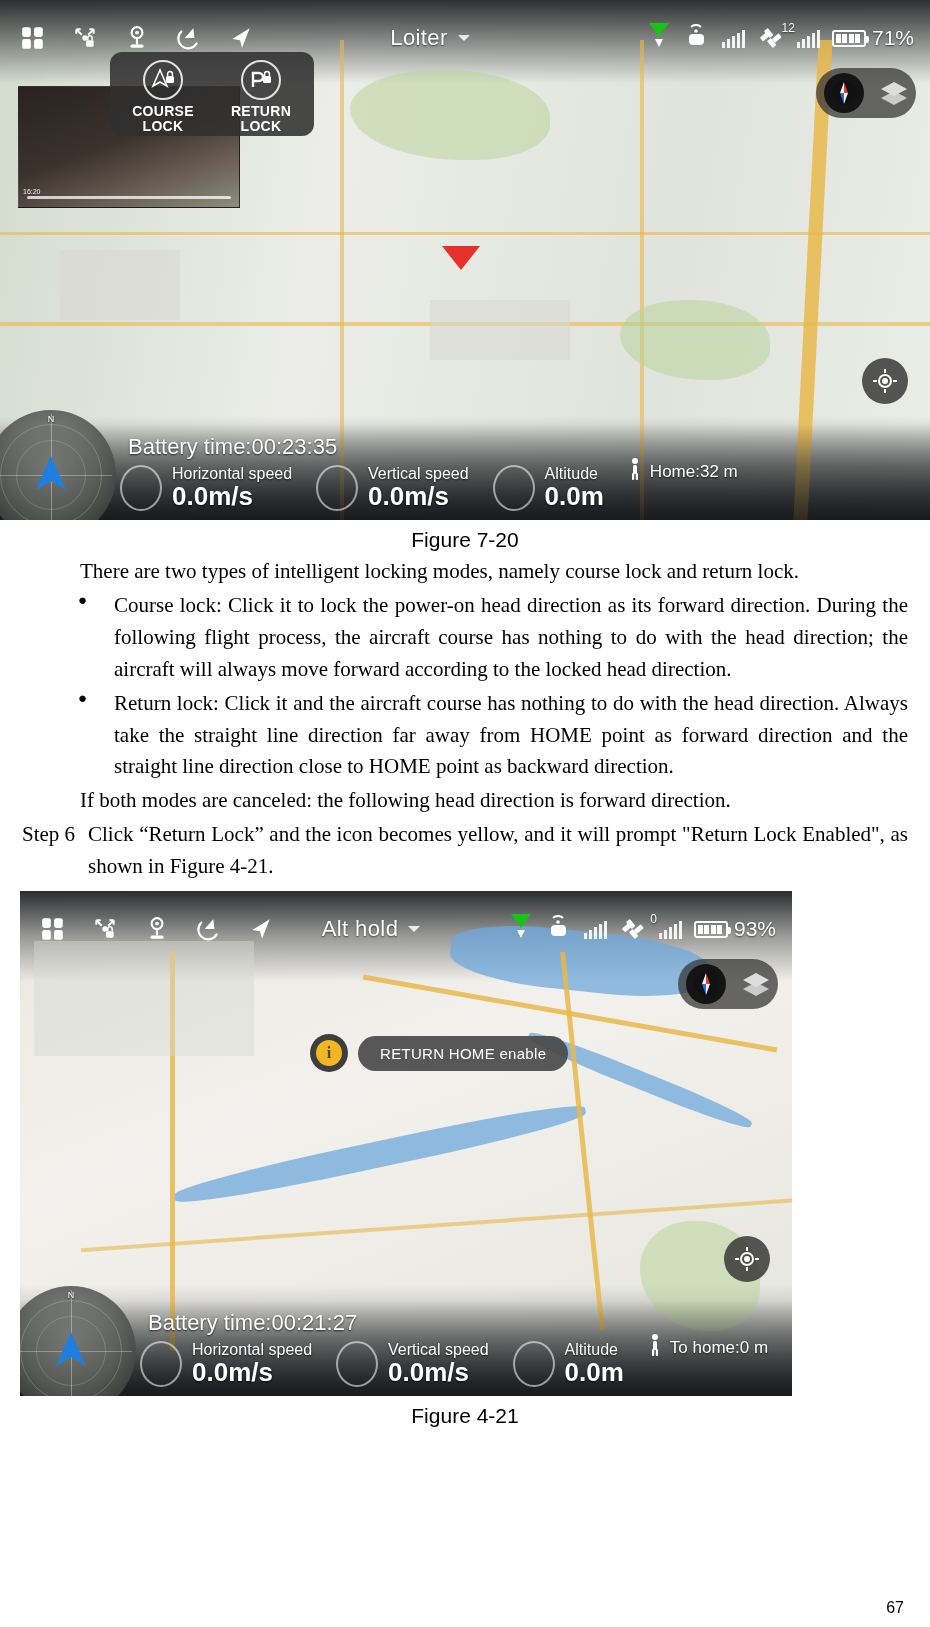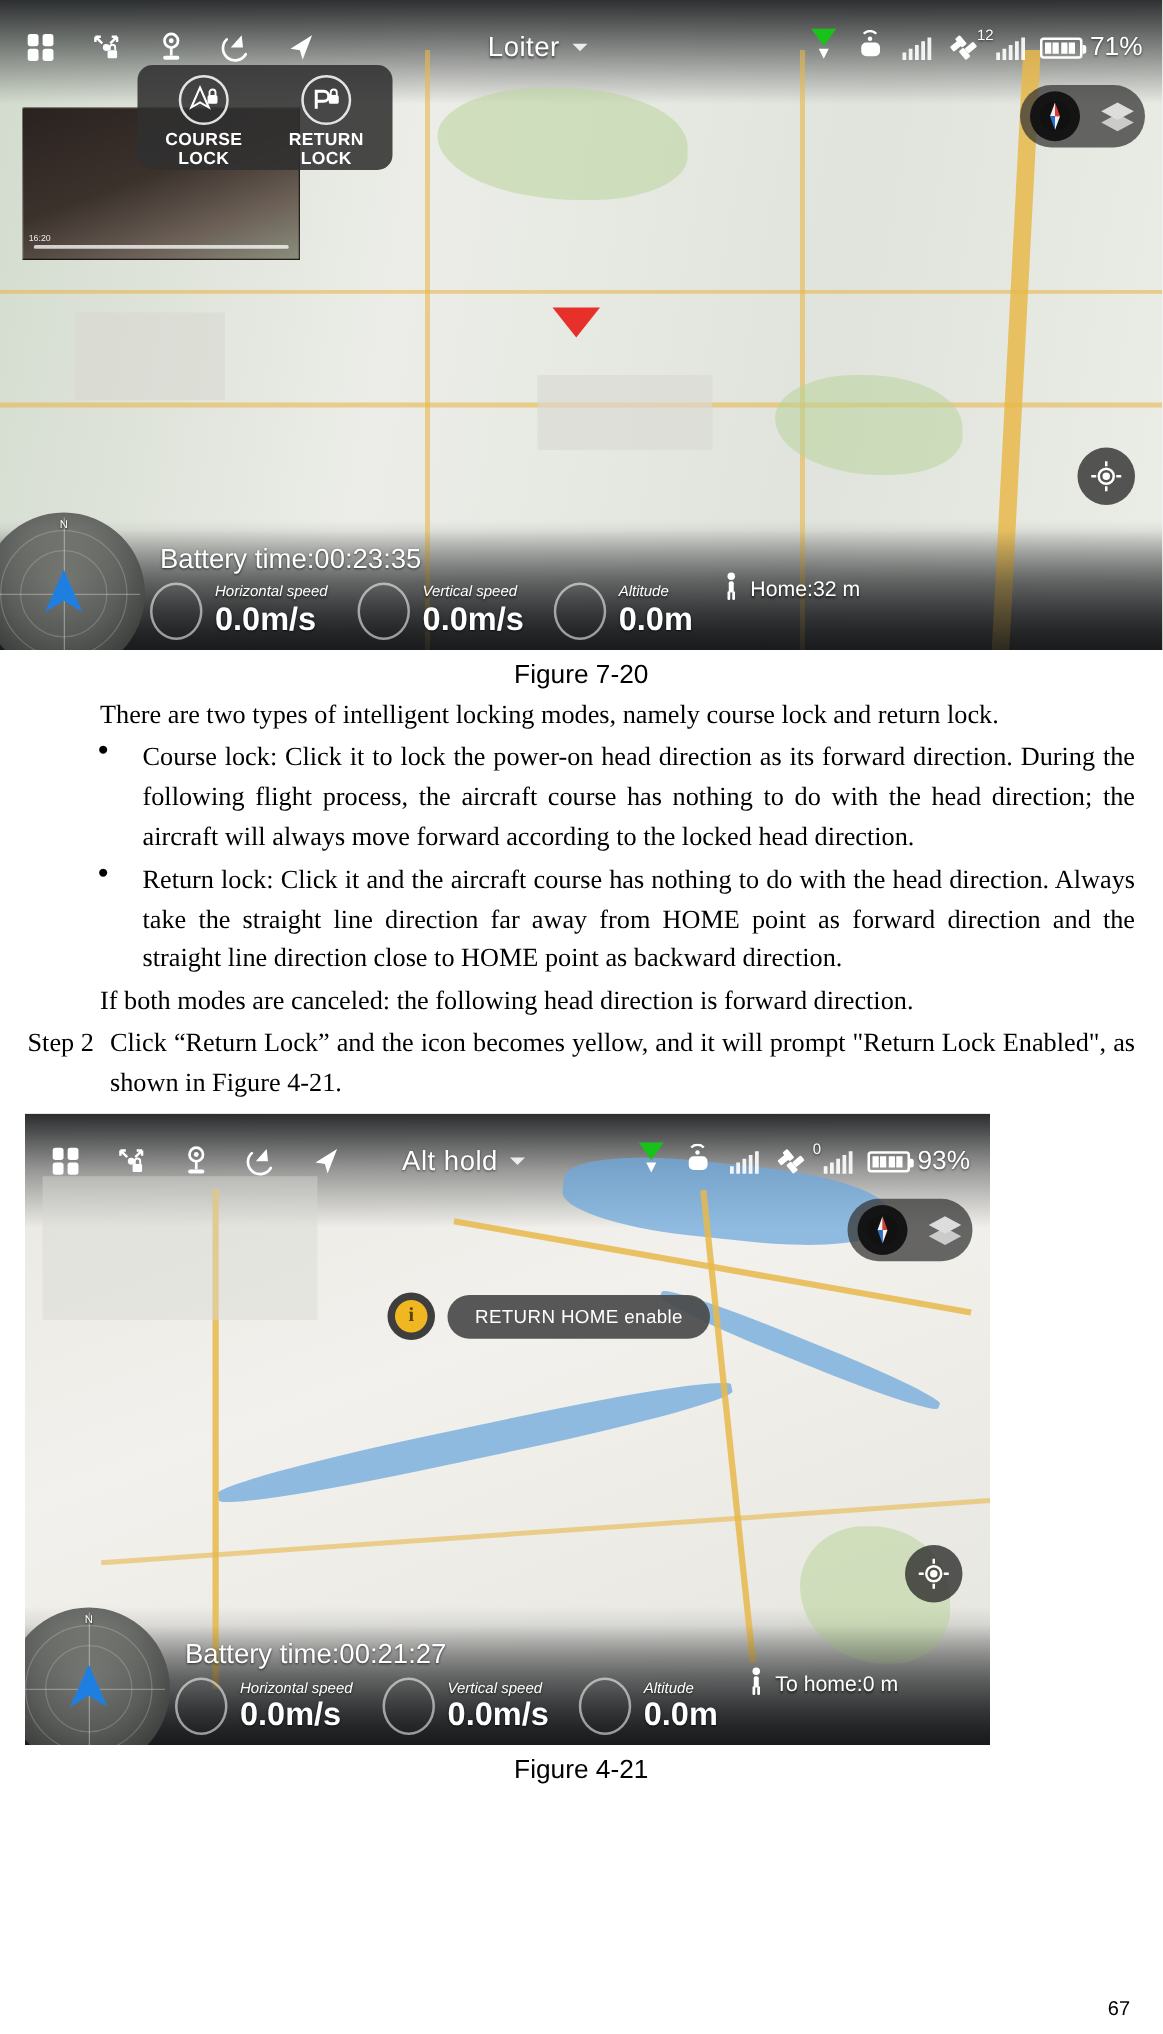--- a/index.html
+++ b/index.html
@@ -153,21 +153,21 @@
   .tele-row {
     position:absolute; left:120px; right:8px; bottom:8px;
     display:flex; align-items:flex-end; gap:24px;
   }
   .tele-item { display:flex; align-items:center; gap:10px; }
   .gauge {
     width:42px; height:46px; border-radius:50%;
     border:2px solid rgba(255,255,255,.55);
     position:relative; flex:none;
   }
-  .tele-txt .lbl { font-size:12px; line-height:1.1;font-style:italic; }
+  .tele-txt .lbl { font-size:16px; line-height:1.1; }
   .tele-txt .val { font-size:26px; font-weight:bold; line-height:1.15; }
   .home-item { display:flex; align-items:center; gap:8px; font-size:17px; margin-bottom:26px; }
 
   
   .attitude {
     position:absolute; left:-14px; bottom:-20px; width:130px; height:130px;
     border-radius:50%;
     background:radial-gradient(circle at 50% 45%, rgba(120,122,118,.85) 0%, rgba(96,98,94,.85) 45%, rgba(70,72,70,.85) 70%, rgba(55,57,55,.8) 100%);
     z-index:9;
   }
@@ -460,21 +460,21 @@
 <div class="caption">Figure 7-20</div>
 
 <div class="doc">
   <p class="para p-intro">There are two types of intelligent locking modes, namely course lock and return lock.</p>
   <ul class="bullets">
     <li>Course lock: Click it to lock the power-on head direction as its forward direction. During the following flight process, the aircraft course has nothing to do with the head direction; the aircraft will always move forward according to the locked head direction.</li>
     <li>Return lock: Click it and the aircraft course has nothing to do with the head direction. Always take the straight line direction far away from HOME point as forward direction and the straight line direction close to HOME point as backward direction.</li>
   </ul>
   <p class="para p-both">If both modes are canceled: the following head direction is forward direction.</p>
   <div class="step">
-    <span class="step-lbl">Step 2</span>
+    <span class="step-lbl">Step 6</span>
     <span class="step-txt">Click “Return Lock” and the icon becomes yellow, and it will prompt "Return Lock Enabled", as shown in Figure 4-21.</span>
   </div>
 </div>
 
 <div class="shot" id="figure-21-shot" style="margin-top:8px;">
   <div class="map-b"></div>
 
   <div class="river" style="left:150px; top:250px; width:420px; height:26px; transform:rotate(-12deg);"></div>
   <div class="river" style="left:430px; top:40px; width:260px; height:60px; transform:rotate(6deg);"></div>
   <div class="river" style="left:500px; top:180px; width:240px; height:18px; transform:rotate(22deg);"></div>

